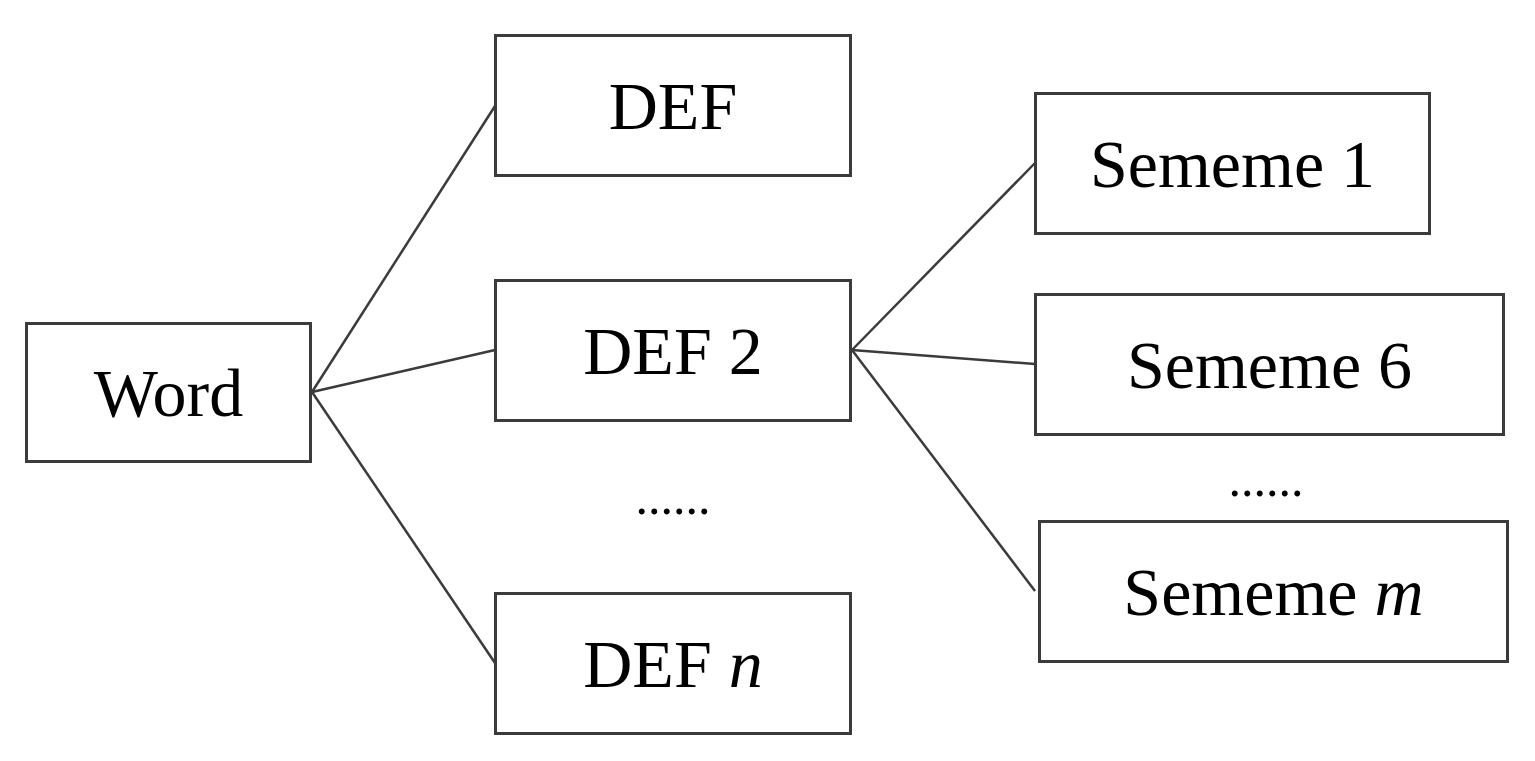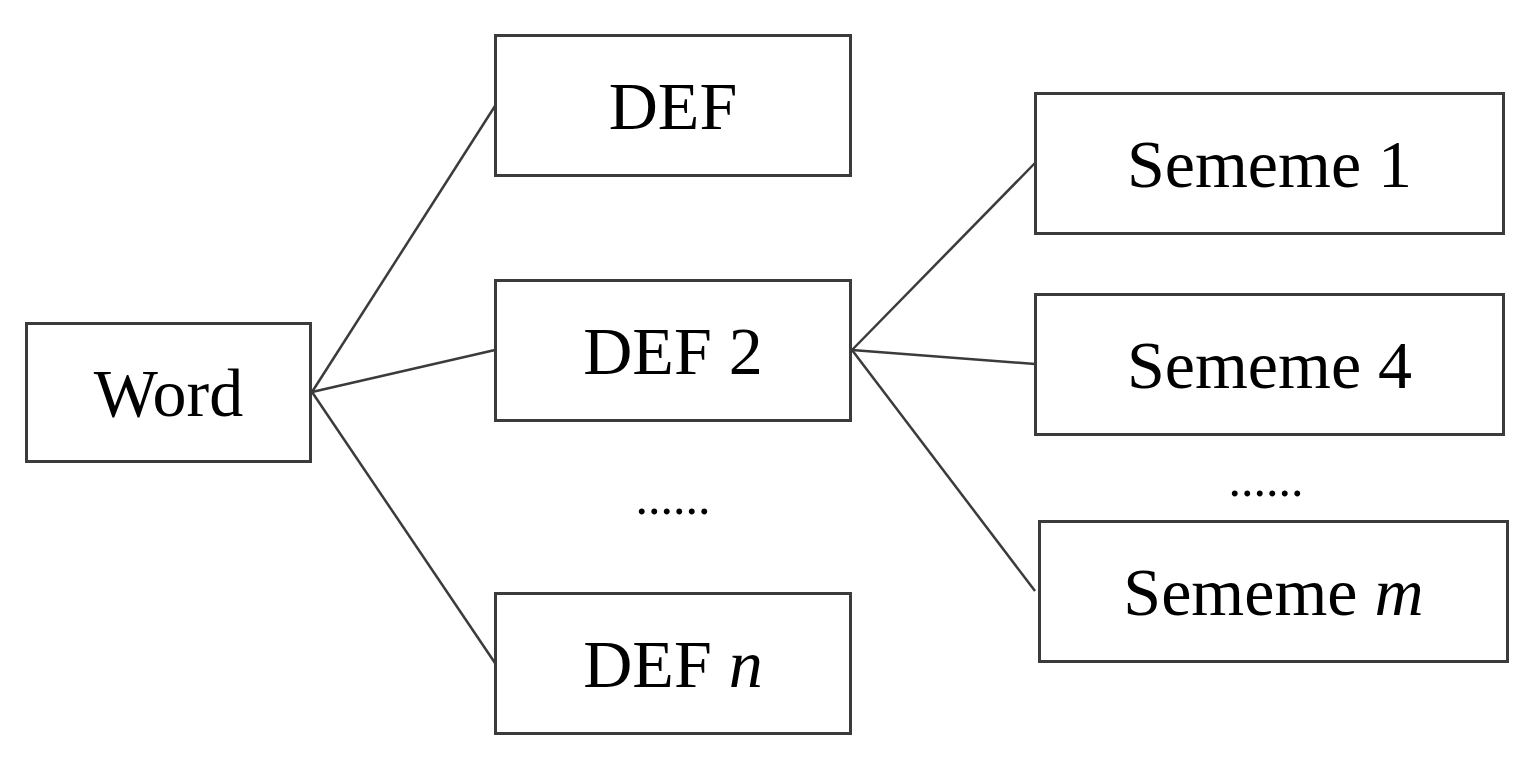--- a/index.html
+++ b/index.html
@@ -48,21 +48,21 @@
     font-size: 50px;
     color: #000000;
     letter-spacing: 0px;
     line-height: 1;
   }
   
   .node-word    { left: 25px;   top: 322px; width: 287px; height: 141px; }
   .node-def1    { left: 494px;  top: 34px;  width: 358px; height: 143px; }
   .node-def2    { left: 494px;  top: 279px; width: 358px; height: 143px; }
   .node-defn    { left: 494px;  top: 592px; width: 358px; height: 143px; }
-  .node-sememe1 { left: 1034px; top: 92px;  width: 471px; height: 143px; }
+  .node-sememe1 { left: 1034px; top: 92px;  width: 397px; height: 143px; }
   .node-sememe2 { left: 1034px; top: 293px; width: 471px; height: 143px; }
   .node-sememem { left: 1038px; top: 520px; width: 471px; height: 143px; }
   .ellipsis-def    { left: 593px;  top: 462px; }
   .ellipsis-sememe { left: 1186px; top: 444px; }
 </style>
 </head>
 <body>
 
 <div class="canvas">
 
@@ -89,21 +89,21 @@
 
   <div class="node node-defn">
     <span>DEF </span><span class="it">n</span>
   </div>
 
   <div class="node node-sememe1">
     <span>Sememe 1</span><span class="it"></span>
   </div>
 
   <div class="node node-sememe2">
-    <span>Sememe 4</span><span class="it"></span>
+    <span>Sememe 6</span><span class="it"></span>
   </div>
 
   <div class="node node-sememem">
     <span>Sememe </span><span class="it">m</span>
   </div>
 
   <div class="ellipsis ellipsis-def">......</div>
   <div class="ellipsis ellipsis-sememe">......</div>
 
 </div>

